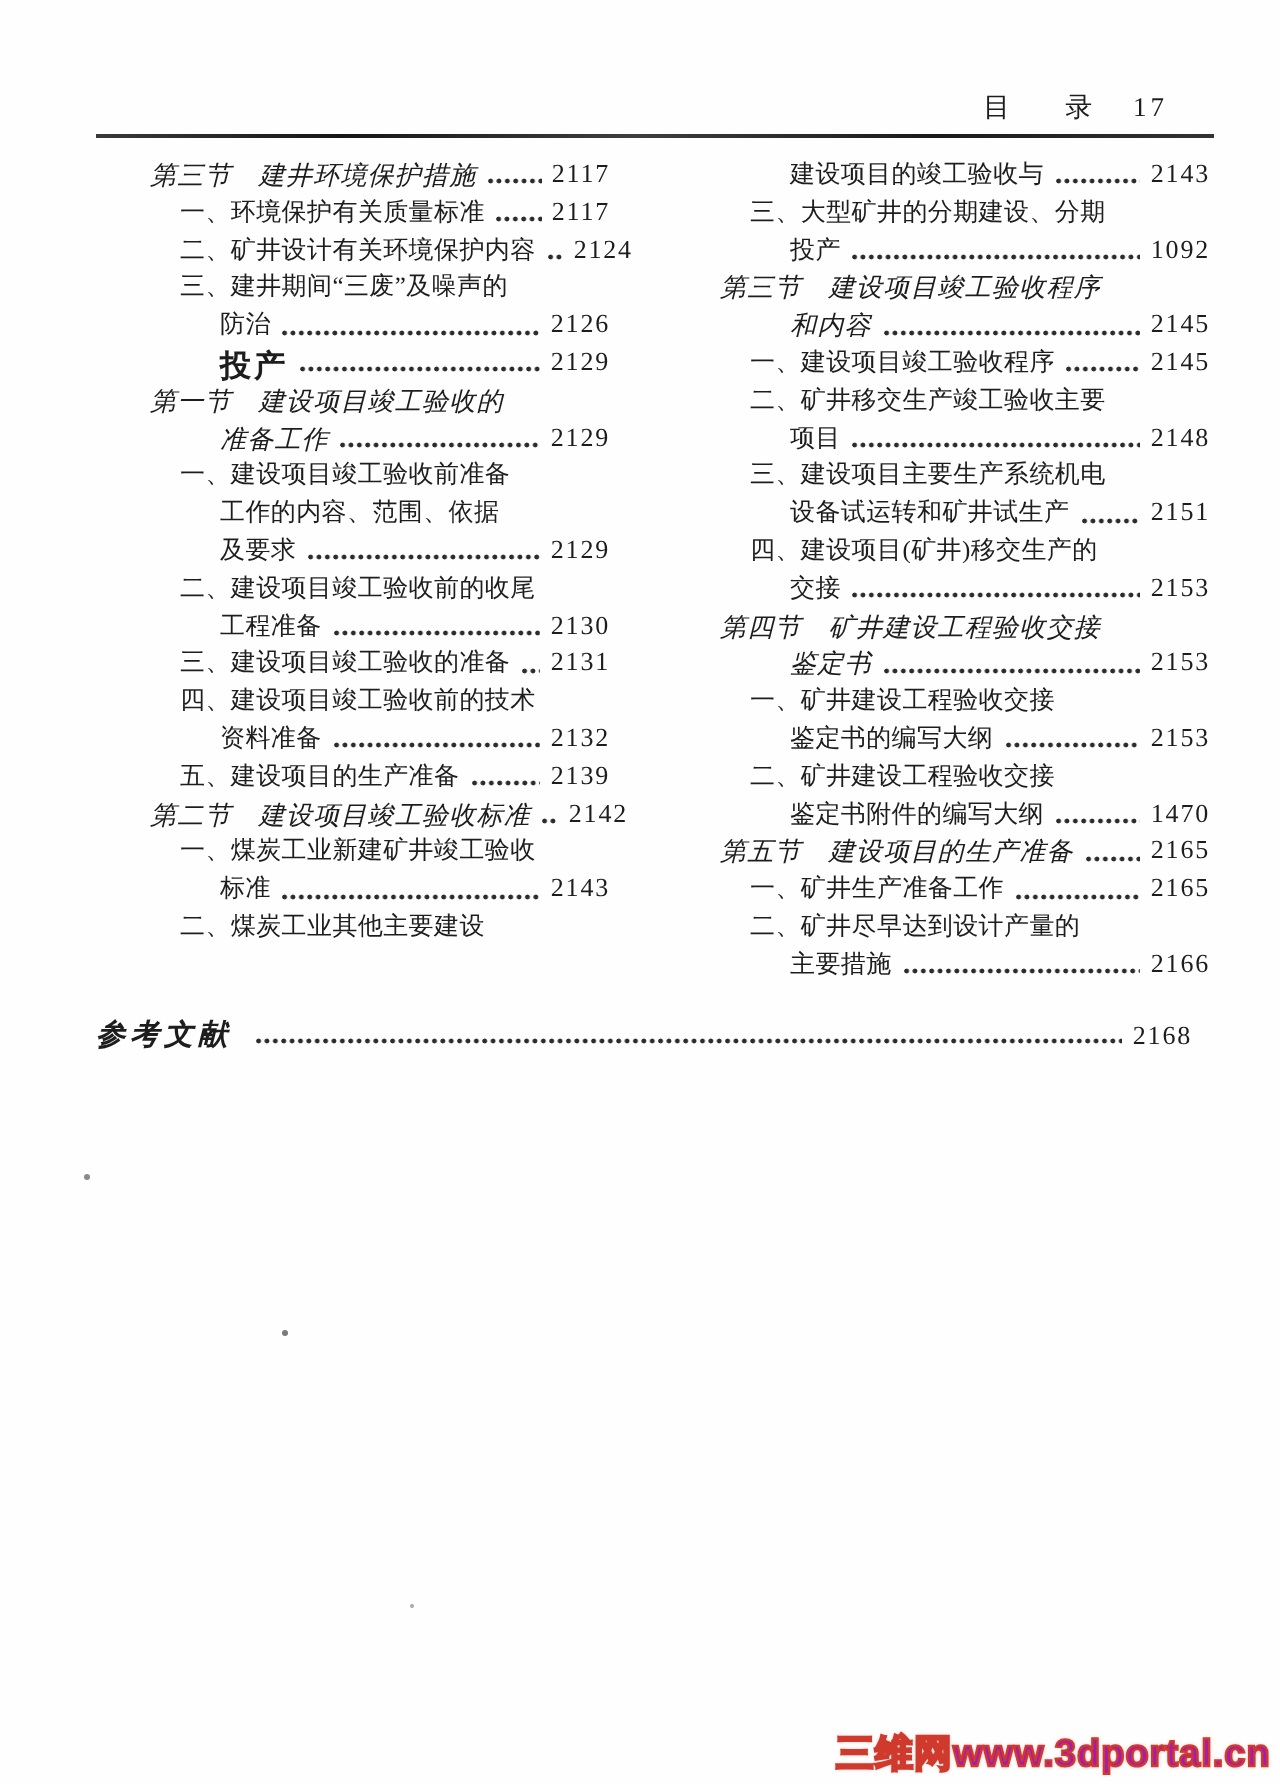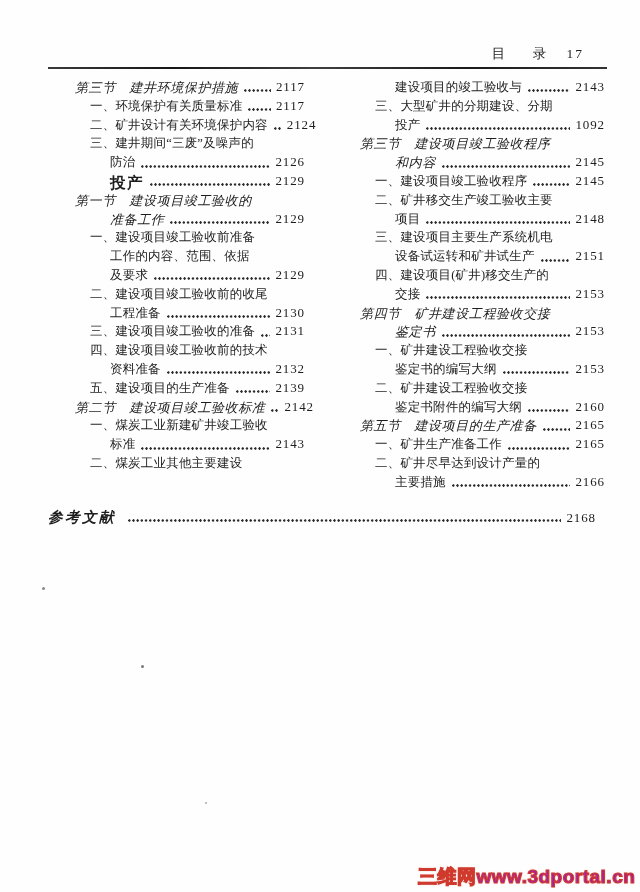--- a/index.html
+++ b/index.html
@@ -245,21 +245,21 @@
           <span class="toc-text">鉴定书的编写大纲</span>
           <span class="leader"></span>
           <span class="toc-page">2153</span>
         </div>
         <div class="toc-line item indent-item">
           <span class="toc-text">二、矿井建设工程验收交接</span>
         </div>
         <div class="toc-line item indent-cont">
           <span class="toc-text">鉴定书附件的编写大纲</span>
           <span class="leader"></span>
-          <span class="toc-page">2160</span>
+          <span class="toc-page">1470</span>
         </div>
         <div class="toc-line section indent-section">
           <span class="toc-text">第五节　建设项目的生产准备</span>
           <span class="leader"></span>
           <span class="toc-page">2165</span>
         </div>
         <div class="toc-line item indent-item">
           <span class="toc-text">一、矿井生产准备工作</span>
           <span class="leader"></span>
           <span class="toc-page">2165</span>

